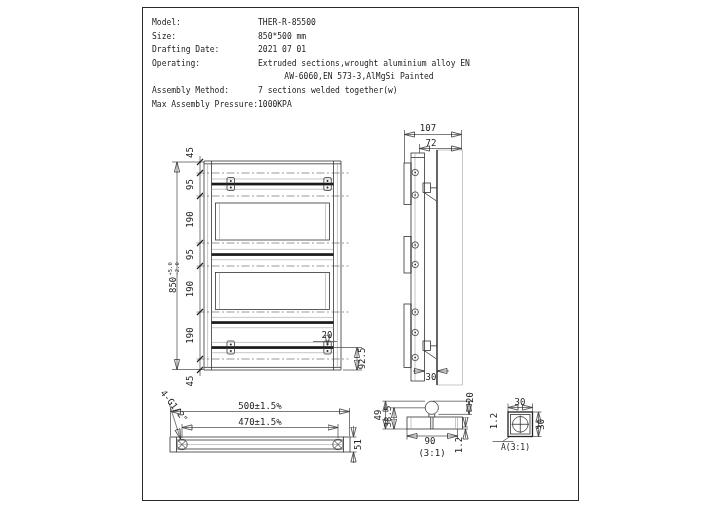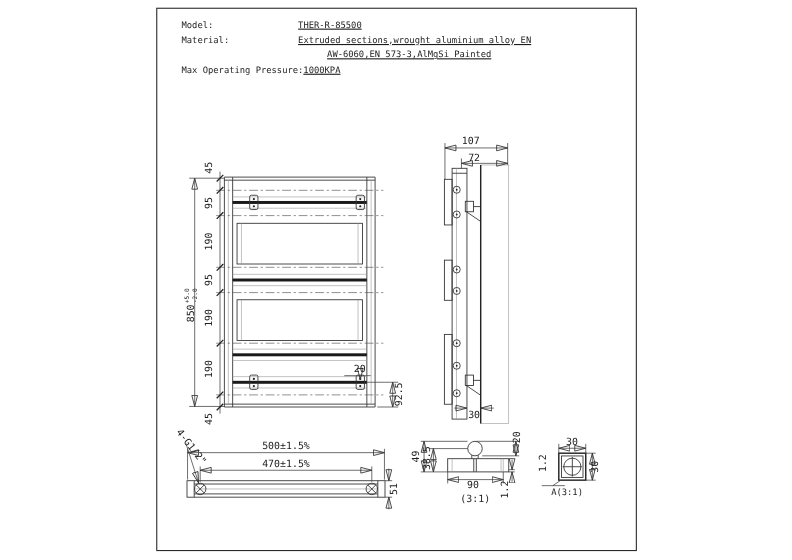--- a/index.html
+++ b/index.html
@@ -1,19 +1,19 @@
 <!DOCTYPE html>
 <html><head>
 <meta charset="utf-8">
 <style>
   html,body{margin:0;padding:0;background:#fff;}
   .stage{position:relative;width:720px;height:509px;background:#fff;overflow:hidden;
          font-family:"DejaVu Sans Mono","Liberation Mono",monospace;}
   .frame{position:absolute;left:142px;top:7px;width:435px;height:492px;border:1px solid #2b2b2b;}
-  .spec{position:absolute;left:160px;top:16px;width:424px;font-size:8px;line-height:13.6px;color:#1c1c1c;letter-spacing:0;text-decoration:underline;}
+  .spec{position:absolute;left:147px;top:16px;width:424px;font-size:8px;line-height:13.6px;color:#1c1c1c;letter-spacing:0;}
   .spec-row{padding-left:5px;white-space:nowrap;}
   .spec-row .lbl{display:inline-block;min-width:106px;}
   .spec-cont{padding-left:0;white-space:nowrap;text-align:center;}
   svg{position:absolute;left:0;top:0;}
   svg line,svg rect,svg circle,svg path,svg polyline{stroke:#333;stroke-width:.8;fill:none;}
   svg .thin{stroke:#999;stroke-width:.55;}
   svg .dash{stroke:#555;stroke-width:.6;stroke-dasharray:8 2.5 2 2.5;}
   svg .bar{fill:#1a1a1a;stroke:none;}
   svg .dot{fill:#222;stroke:none;}
   svg .dim{stroke:#444;stroke-width:.7;}
@@ -25,23 +25,26 @@
 </style>
 </head>
 <body>
 
 <div class="stage">
 
   <div class="frame"></div>
 
   <div class="spec">
     <div class="spec-row"><span class="lbl">Model:</span><span>THER-R-85500</span></div>
-    <div class="spec-row"><span class="lbl">Material:</span><span>Extruded sections,wrought aluminium alloy EN</span></div>
+    <div class="spec-row"><span class="lbl">Size:</span><span>850*500 mm</span></div>
+    <div class="spec-row"><span class="lbl">Drafting Date:</span><span>2021 07 01</span></div>
+    <div class="spec-row"><span class="lbl">Operating:</span><span>Extruded sections,wrought aluminium alloy EN</span></div>
     <div class="spec-cont">AW-6060,EN 573-3,AlMgSi Painted</div>
-    <div class="spec-row"><span class="lbl">Max Operating Pressure:</span><span>1000KPA</span></div>
+    <div class="spec-row"><span class="lbl">Assembly Method:</span><span>7 sections welded together(w)</span></div>
+    <div class="spec-row"><span class="lbl">Max Assembly Pressure:</span><span>1000KPA</span></div>
   </div>
 
   <svg width="720" height="509" viewBox="0 0 720 509">
     <defs>
       <marker id="arr" markerWidth="11" markerHeight="8" refX="10.5" refY="4" orient="auto-start-reverse" markerUnits="userSpaceOnUse">
         <path d="M0.5,1.4 L10.5,4 L0.5,6.6 Z" fill="#333" stroke="none"></path>
       </marker>
       <pattern id="brick" x="437" y="150" width="12" height="14.6" patternUnits="userSpaceOnUse">
         <path d="M0,0.3 H12 M0,7.3 H12 M4,0 V7.3 M9,7.3 V14.6" stroke="#666" stroke-width=".6" fill="none"></path>
       </pattern>

